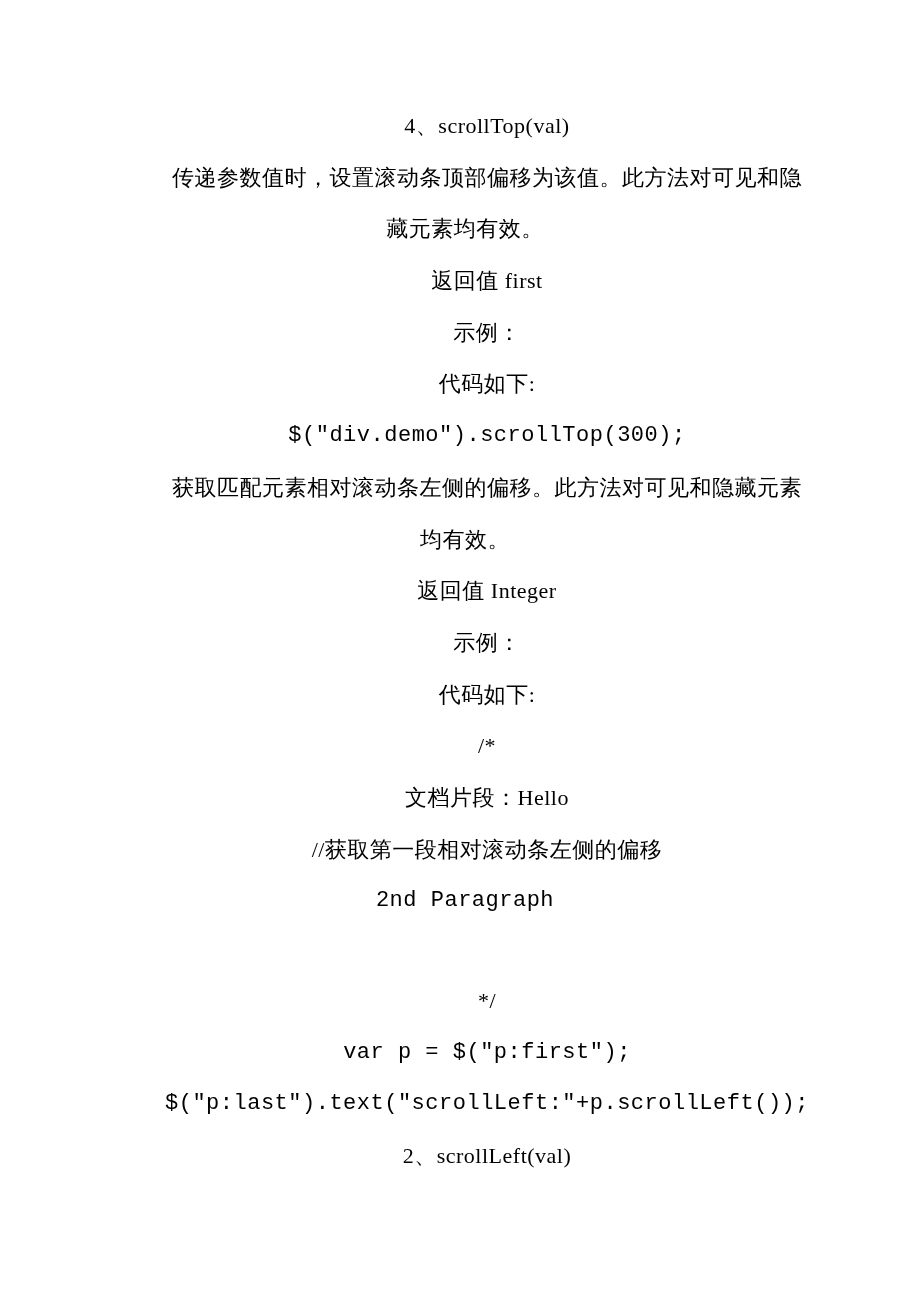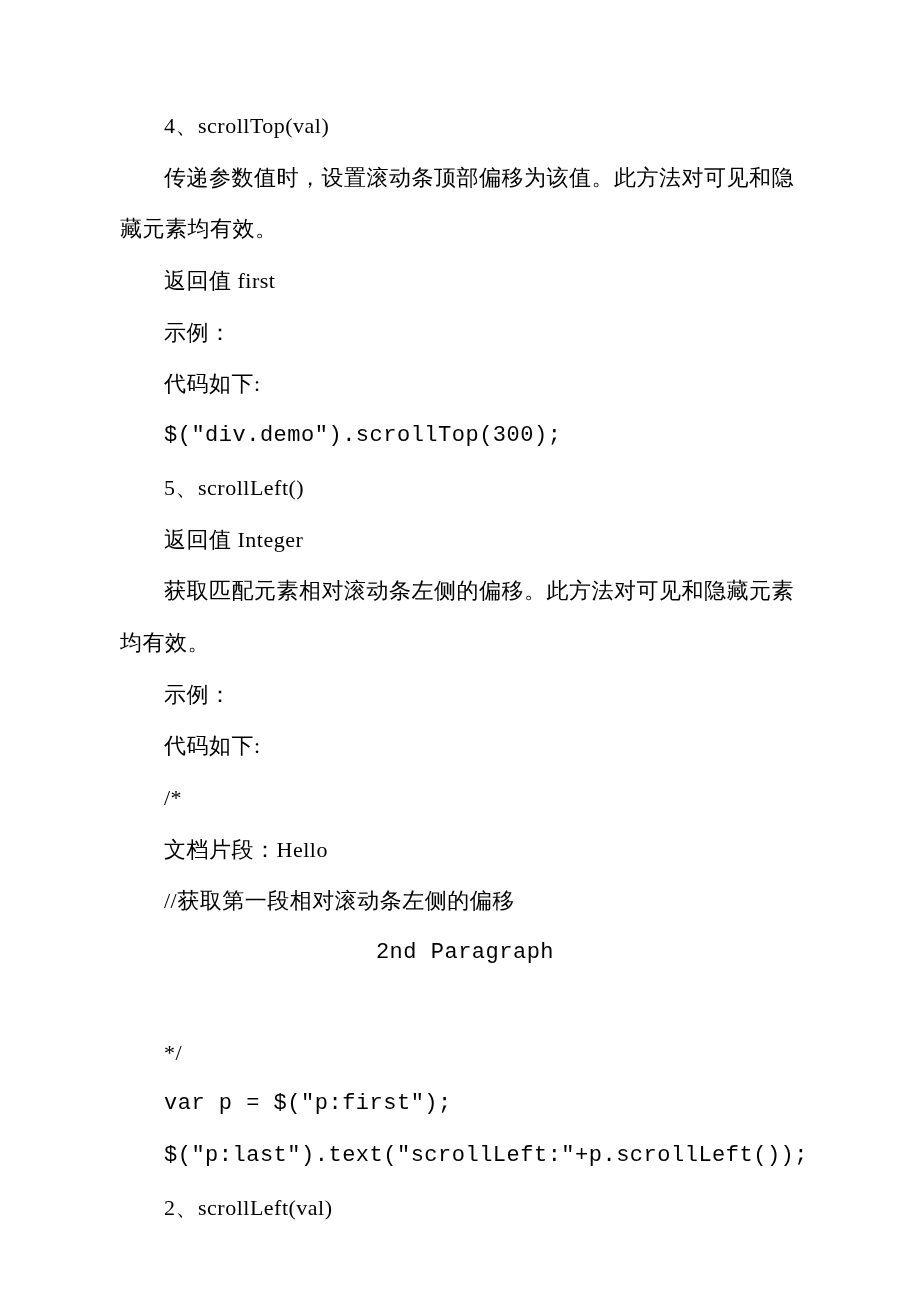--- a/index.html
+++ b/index.html
@@ -17,20 +17,21 @@
   }
   .para {
     font-size: 22px;
     line-height: 2.35;
     text-align: left;
     margin: 0;
     letter-spacing: 0.5px;
   }
   .indent {
     text-indent: 2em;
+    text-align: center;
   }
   .no-indent {
     text-indent: 0;
     text-align: center;
   }
   .mono {
     font-family: "Courier New", "SimSun", monospace;
   }
   .blank {
     height: 48px;
@@ -39,23 +40,22 @@
 </head>
 <body>
 
 <div class="page">
   <p class="para indent"><span>4、scrollTop(val)</span></p>
   <p class="para indent"><span>传递参数值时，设置滚动条顶部偏移为该值。此方法对可见和隐藏元素均有效。</span></p>
   <p class="para indent"><span>返回值 first</span></p>
   <p class="para indent"><span>示例：</span></p>
   <p class="para indent"><span>代码如下:</span></p>
   <p class="para indent mono"><span>$("div.demo").scrollTop(300);</span></p>
-  <p class="para indent"><span>5、scrollLeft()</span></p>
+  <p class="para indent"><span>获取匹配元素相对滚动条左侧的偏移。此方法对可见和隐藏元素均有效。</span></p>
   <p class="para indent"><span>返回值 Integer</span></p>
-  <p class="para indent"><span>获取匹配元素相对滚动条左侧的偏移。此方法对可见和隐藏元素均有效。</span></p>
   <p class="para indent"><span>示例：</span></p>
   <p class="para indent"><span>代码如下:</span></p>
   <p class="para indent"><span>/*</span></p>
   <p class="para indent"><span>文档片段：Hello</span></p>
   <p class="para indent"><span>//获取第一段相对滚动条左侧的偏移</span></p>
   <p class="para no-indent mono"><span>2nd Paragraph</span></p>
   <div class="blank"></div>
   <p class="para indent"><span>*/</span></p>
   <p class="para indent mono"><span>var p = $("p:first");</span></p>
   <p class="para indent mono"><span>$("p:last").text("scrollLeft:"+p.scrollLeft());</span></p>

